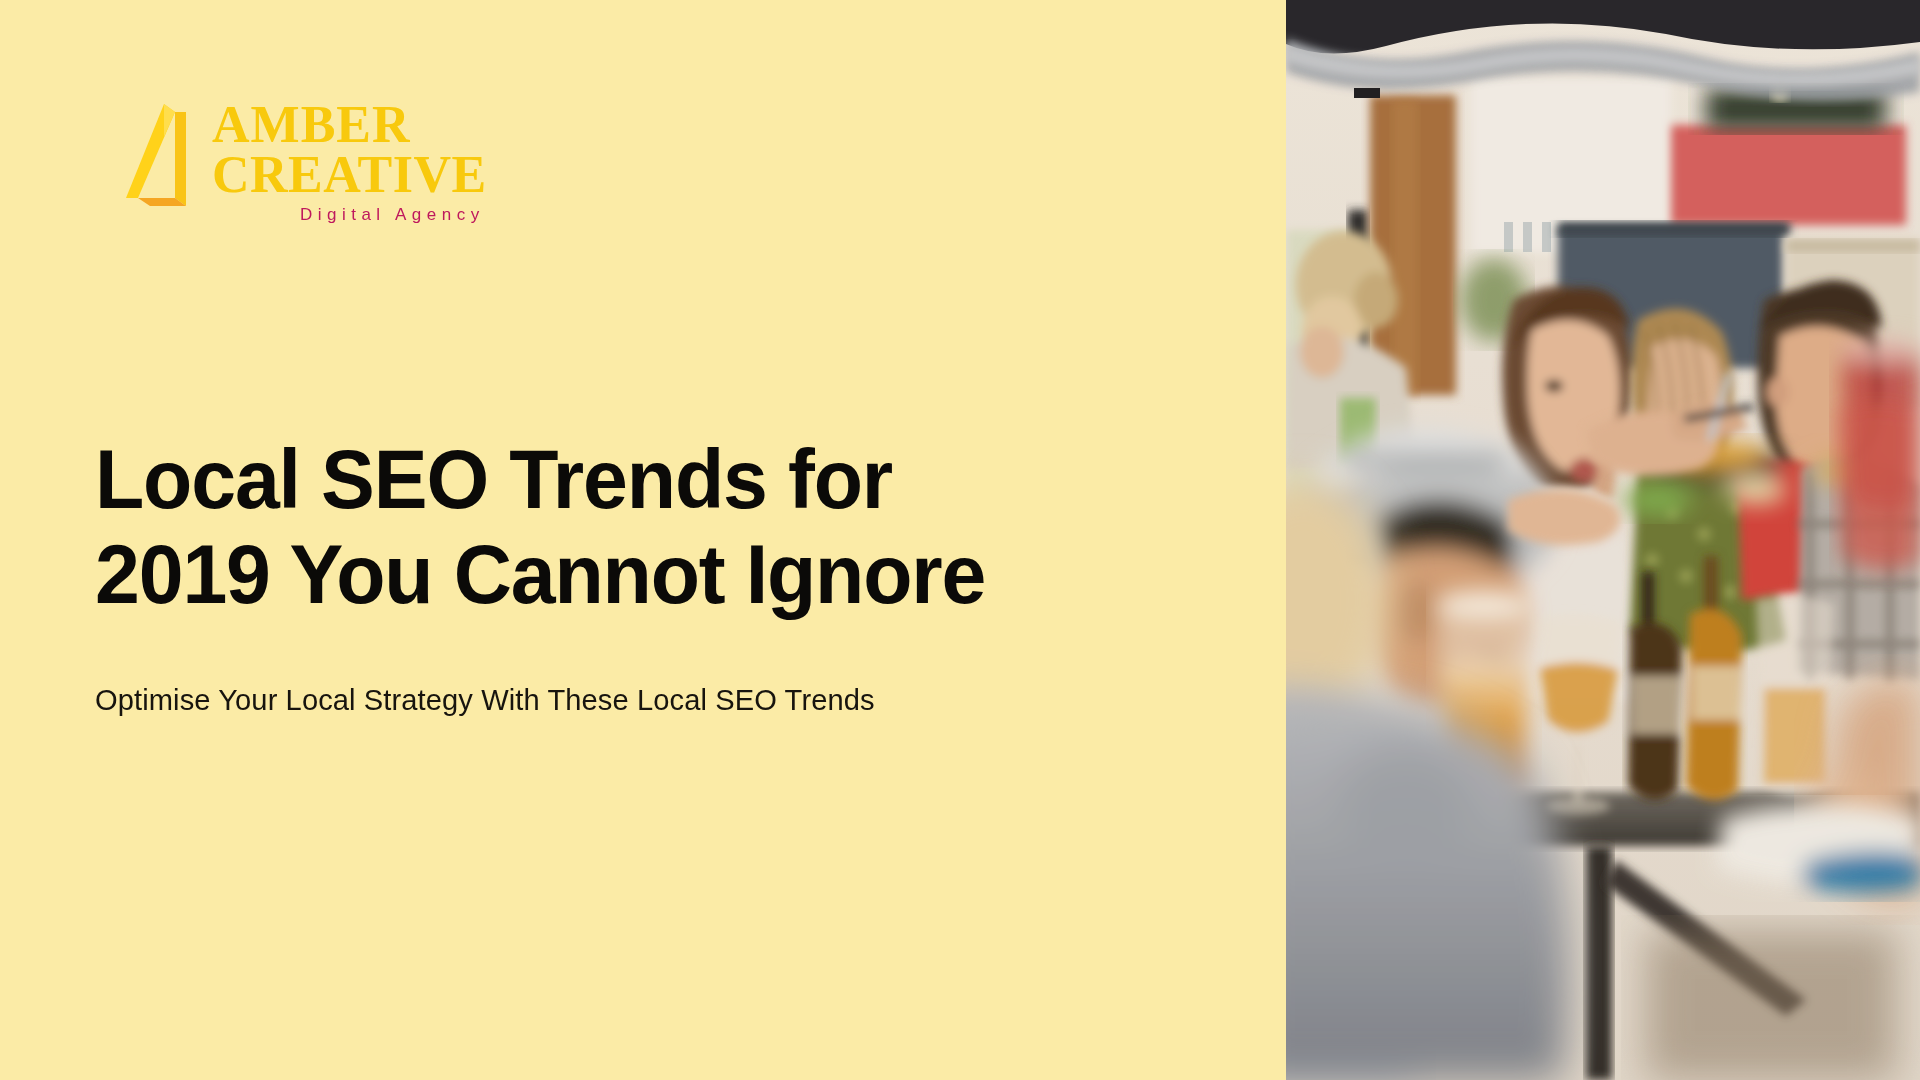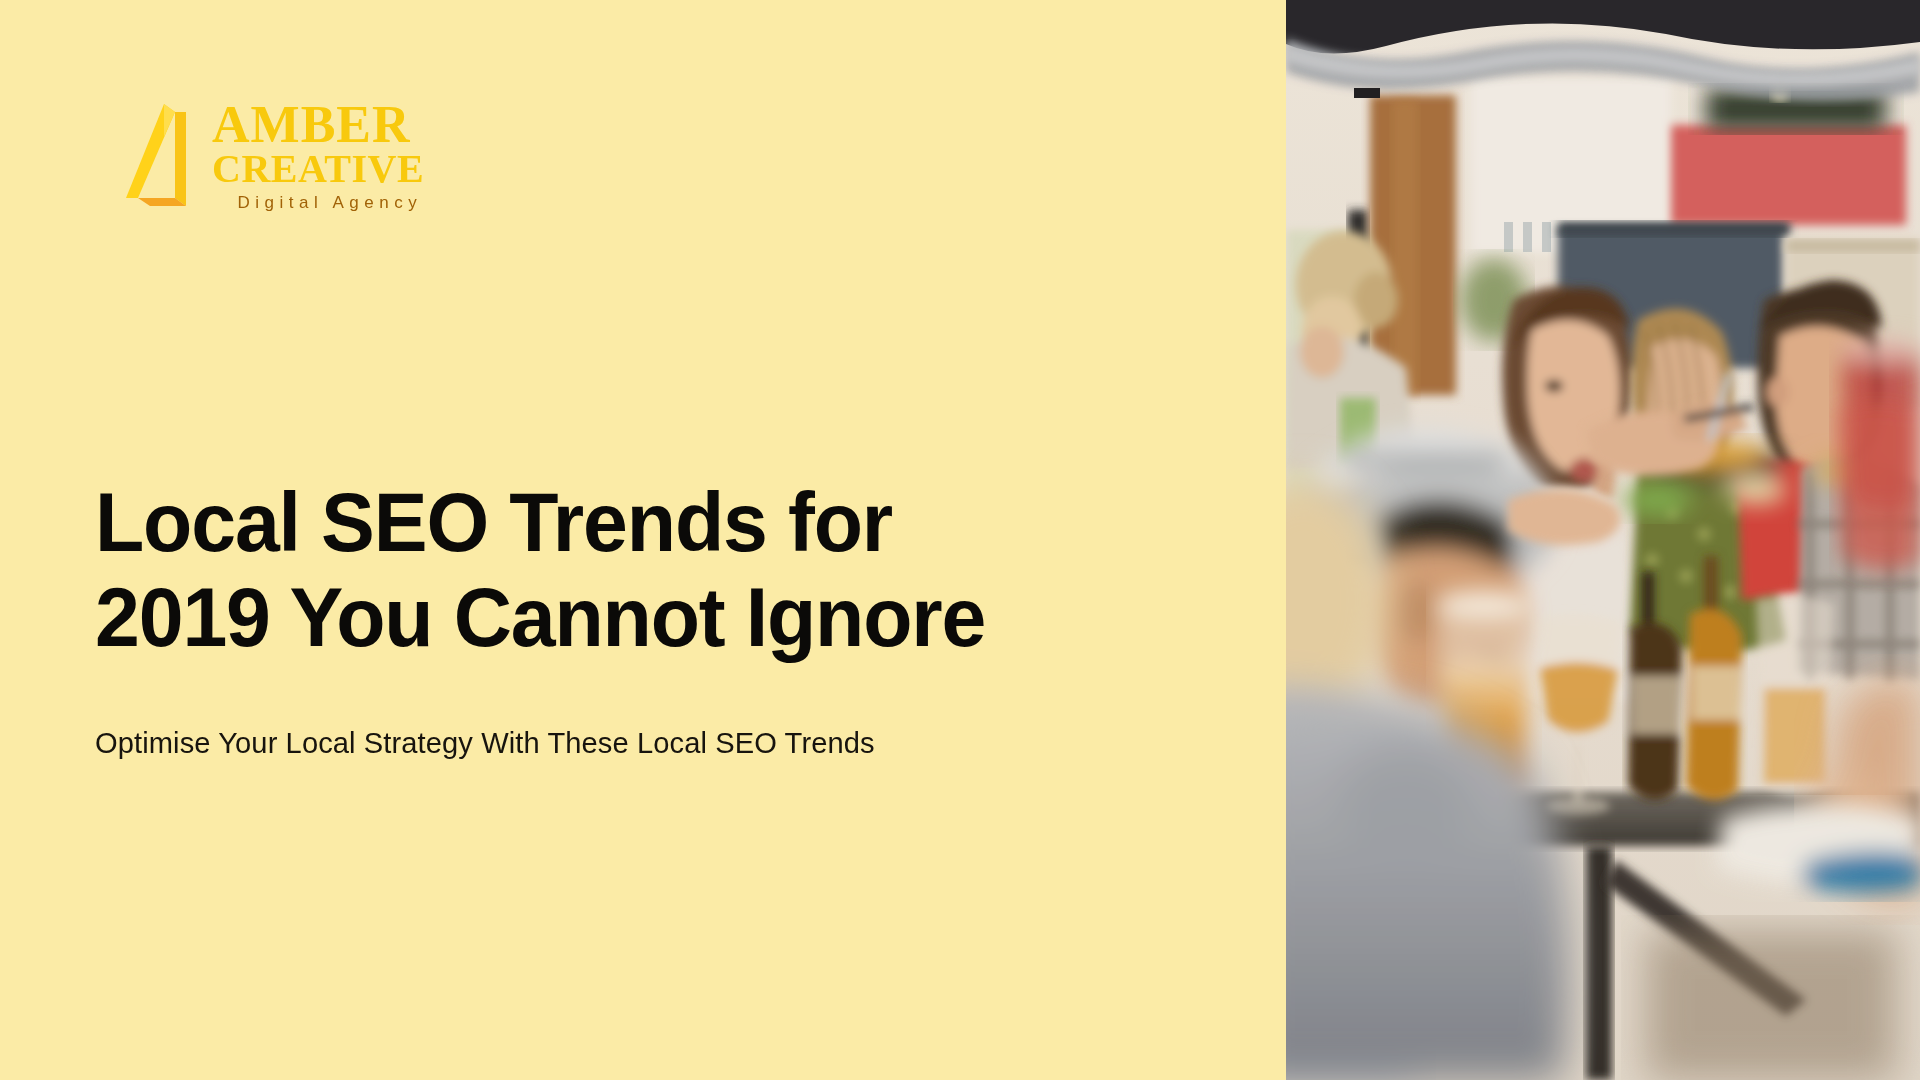--- a/index.html
+++ b/index.html
@@ -60,42 +60,41 @@
     color: #F8C90D;
     letter-spacing: 1px;
     white-space: nowrap;
   }
 
   .logo-amber {
     font-size: 52px;
   }
 
   .logo-creative {
-    font-size: 40px;
+    font-size: 52px;
     letter-spacing: 0.5px;
   }
 
   .logo-tagline {
     font-family: "Liberation Sans", sans-serif;
     font-size: 17px;
     letter-spacing: 5.5px;
-    color: #a16207;
+    color: #be185d;
     text-align: right;
     margin-top: 7px;
     padding-right: 2px;
     white-space: nowrap;
   }
 
   
   .text-block {
     position: absolute;
     left: 95px;
     top: 432px;
     width: 1020px;
-    margin-top: 43px;
   }
 
   .headline {
     margin: 0;
     font-family: "Liberation Sans", sans-serif;
     font-weight: 700;
     font-size: 84px;
     line-height: 1.13;
     letter-spacing: -1.2px;
     color: #0B0A08;

